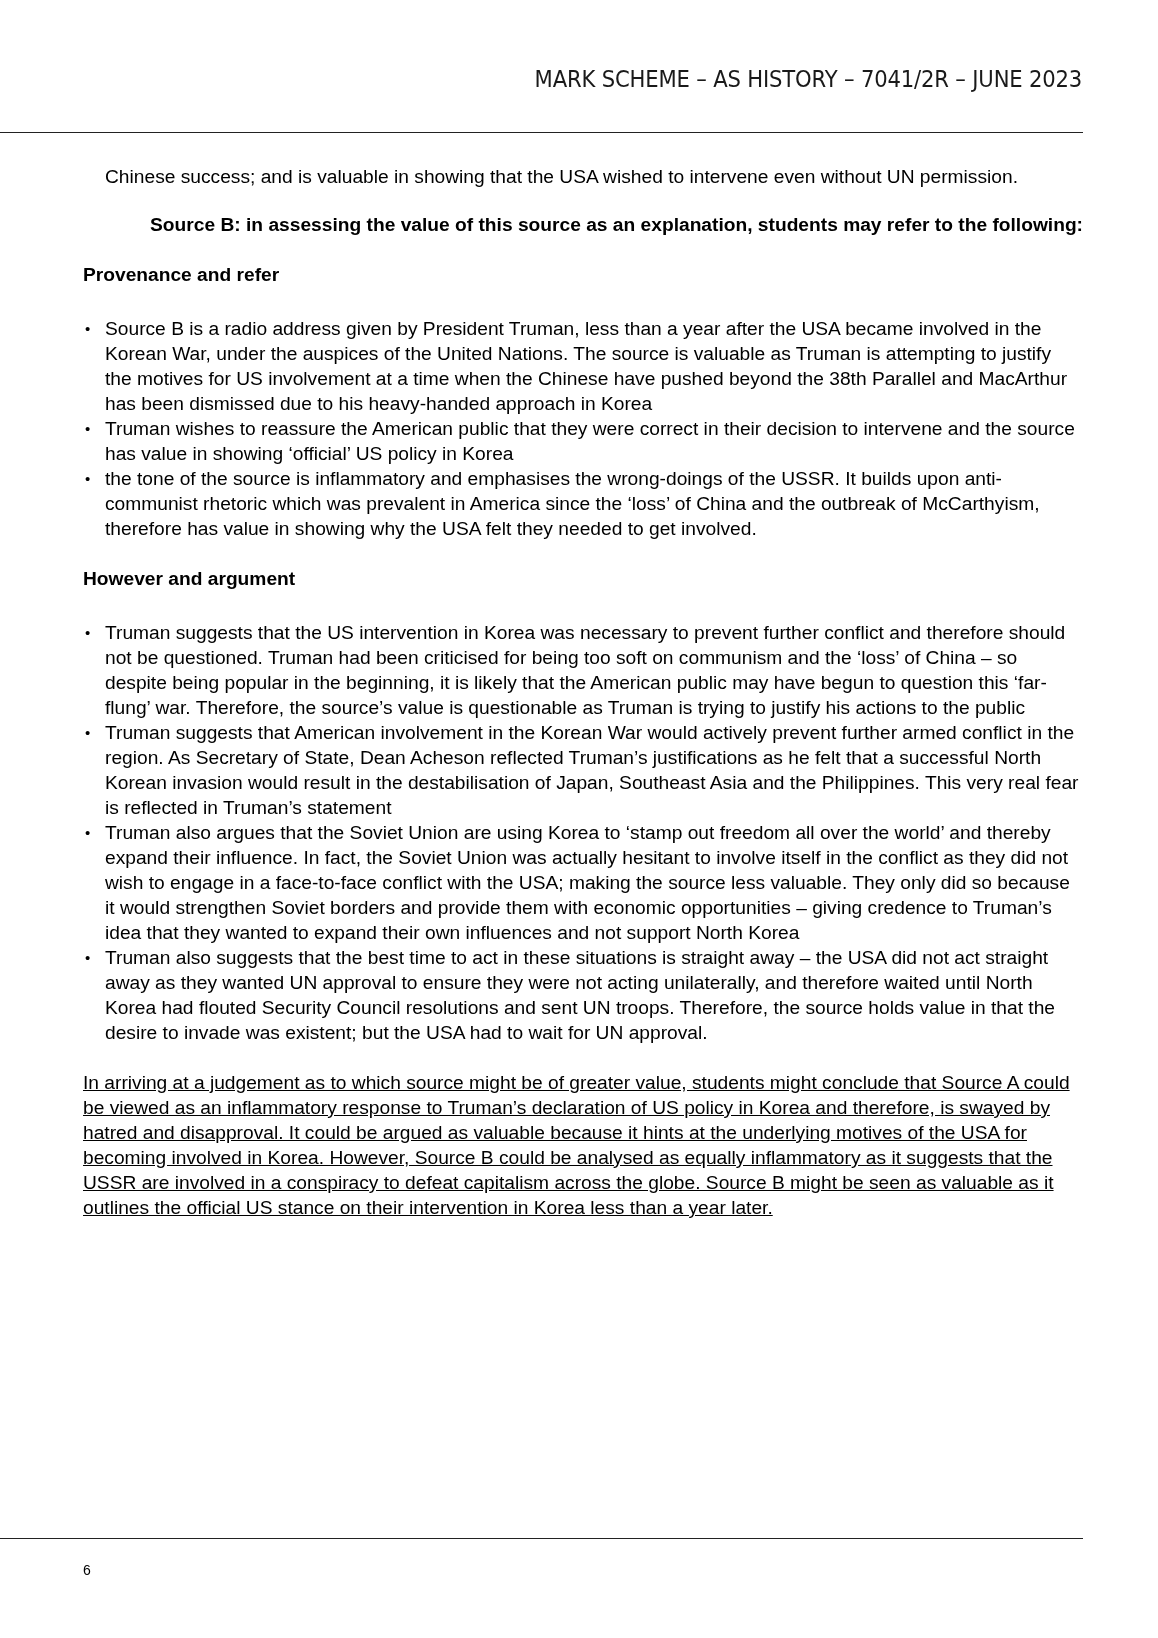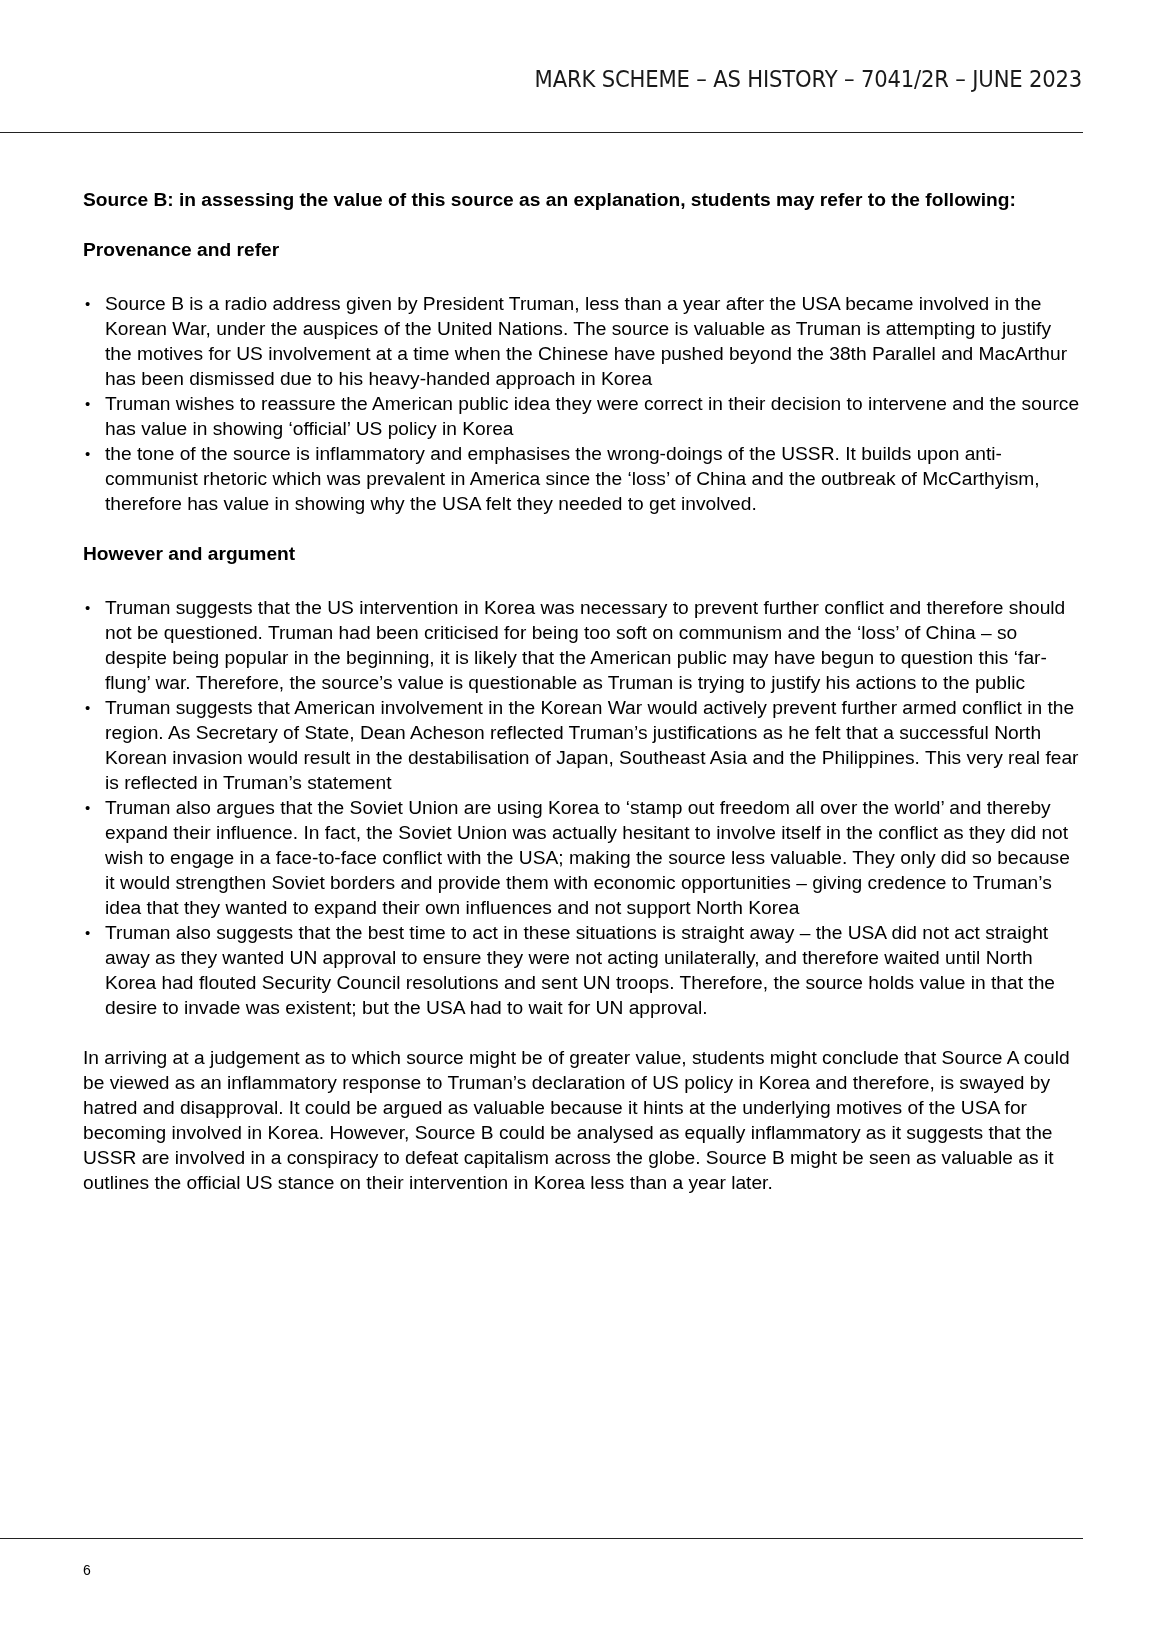--- a/index.html
+++ b/index.html
@@ -47,70 +47,72 @@
     }
     .content p {
       margin: 0;
     }
     .cont-para {
       padding-left: 22px;
     }
     .heading {
       font-weight: bold;
     }
-    .h-source { margin-top: 23px !important; }
+    .h-source { margin-top: 23px !important; text-align: right; }
     .h-prov { margin-top: 25px !important; }
     .h-content { margin-top: 25px !important; }
 
     ul.bullets {
       list-style: none;
       margin: 29px 0 0 0;
       padding: 0;
     }
     ul.bullets li {
       position: relative;
       padding-left: 22px;
     }
     ul.bullets li .bullet {
       position: absolute;
       left: 2px;
       top: 0;
       font-size: 15px;
     }
     .conclusion {
       margin-top: 25px !important;
+      text-decoration: underline;
     }
     .page-number {
       position: absolute;
       left: 83px;
       top: 1562px;
       font-size: 14px;
       font-family: "Liberation Sans", sans-serif;
     }
   </style>
 </head>
 <body>
 
 <div class="header-title">MARK SCHEME – AS HISTORY – 7041/2R – JUNE 2023</div>
 <div class="rule rule-top"></div>
 
 <div class="content">
+  <p class="cont-para">Chinese success; and is valuable in showing that the USA wished to intervene even without UN permission.</p>
 
   <p class="heading h-source">Source B: in assessing the value of this source as an explanation, students may refer to the following:</p>
 
   <p class="heading h-prov">Provenance and refer</p>
 
   <ul class="bullets">
     <li>
       <span class="bullet">•</span>
       <span>Source B is a radio address given by President Truman, less than a year after the USA became involved in the Korean War, under the auspices of the United Nations. The source is valuable as Truman is attempting to justify the motives for US involvement at a time when the Chinese have pushed beyond the 38th Parallel and MacArthur has been dismissed due to his heavy-handed approach in Korea</span>
     </li>
     <li>
       <span class="bullet">•</span>
-      <span>Truman wishes to reassure the American public idea they were correct in their decision to intervene and the source has value in showing ‘official’ US policy in Korea</span>
+      <span>Truman wishes to reassure the American public that they were correct in their decision to intervene and the source has value in showing ‘official’ US policy in Korea</span>
     </li>
     <li>
       <span class="bullet">•</span>
       <span>the tone of the source is inflammatory and emphasises the wrong-doings of the USSR. It builds upon anti-communist rhetoric which was prevalent in America since the ‘loss’ of China and the outbreak of McCarthyism, therefore has value in showing why the USA felt they needed to get involved.</span>
     </li>
   </ul>
 
   <p class="heading h-content">However and argument</p>
 
   <ul class="bullets">

